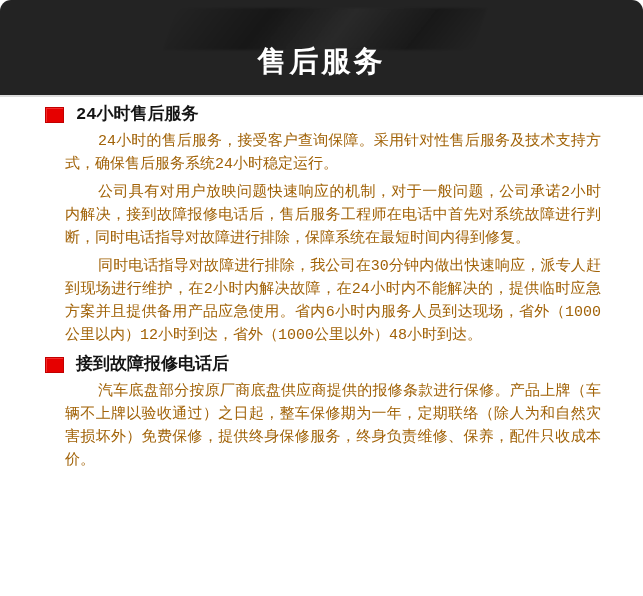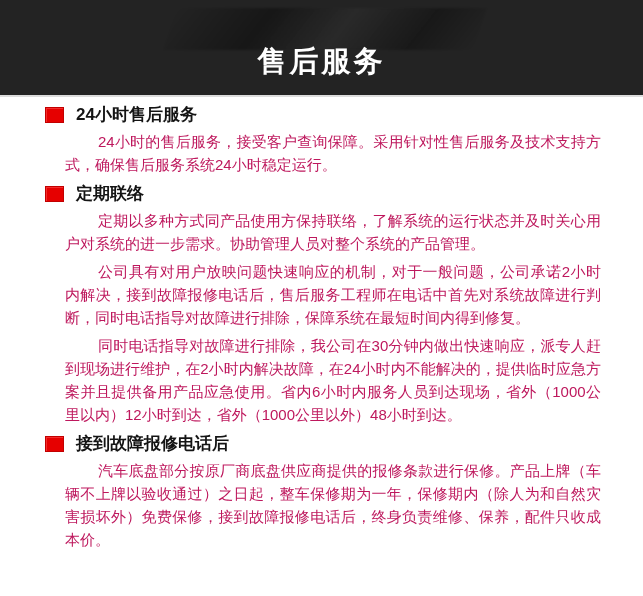--- a/index.html
+++ b/index.html
@@ -1,21 +1,22 @@
 <!DOCTYPE html>
 <html><head>
 <meta charset="utf-8">
 <style>
   html,body{margin:0;padding:0;background:#ffffff;}
   .page{
     position:relative;
     width:643px;height:596px;
     background:#ffffff;
     overflow:hidden;
-    font-family:Liberation Sans, sans-serif;
+    font-family:Liberation Mono, monospace;
+    border-radius:11px;
   }
   
   .banner{
     position:relative;
     height:97px;
     background:#232323;
     border-bottom:2px solid #dcdcdc;
     box-sizing:border-box;
     overflow:hidden;
   }
@@ -64,21 +65,21 @@
     margin:0;
     font-size:17px;
     line-height:20px;
     color:#141414;
     font-weight:bold;
   }
   .sec p{
     margin:4px 0 5px 20px;
     font-size:15px;
     line-height:23px;
-    color:#be185d;
+    color:#a16207;
     text-indent:2.2em;
     text-align:justify;
   }
 </style>
 </head>
 <body>
 
 <div class="page">
 
   <header class="banner">
@@ -89,35 +90,28 @@
   <main class="content">
 
     <section class="sec">
       <div class="sec-head">
         <span class="bullet"></span>
         <h2>24小时售后服务</h2>
       </div>
       <p>24小时的售后服务，接受客户查询保障。采用针对性售后服务及技术支持方式，确保售后服务系统24小时稳定运行。</p>
     </section>
 
-    <section class="sec">
-      <div class="sec-head">
-        <span class="bullet"></span>
-        <h2>定期联络</h2>
-      </div>
-      <p>定期以多种方式同产品使用方保持联络，了解系统的运行状态并及时关心用户对系统的进一步需求。协助管理人员对整个系统的产品管理。</p>
-    </section>
 
     <section class="sec">
       <p>公司具有对用户放映问题快速响应的机制，对于一般问题，公司承诺2小时内解决，接到故障报修电话后，售后服务工程师在电话中首先对系统故障进行判断，同时电话指导对故障进行排除，保障系统在最短时间内得到修复。</p>
       <p>同时电话指导对故障进行排除，我公司在30分钟内做出快速响应，派专人赶到现场进行维护，在2小时内解决故障，在24小时内不能解决的，提供临时应急方案并且提供备用产品应急使用。省内6小时内服务人员到达现场，省外（1000公里以内）12小时到达，省外（1000公里以外）48小时到达。</p>
     </section>
 
     <section class="sec">
       <div class="sec-head">
         <span class="bullet"></span>
         <h2>接到故障报修电话后</h2>
       </div>
-      <p>汽车底盘部分按原厂商底盘供应商提供的报修条款进行保修。产品上牌（车辆不上牌以验收通过）之日起，整车保修期为一年，保修期内（除人为和自然灾害损坏外）免费保修，接到故障报修电话后，终身负责维修、保养，配件只收成本价。</p>
+      <p>汽车底盘部分按原厂商底盘供应商提供的报修条款进行保修。产品上牌（车辆不上牌以验收通过）之日起，整车保修期为一年，定期联络（除人为和自然灾害损坏外）免费保修，提供终身保修服务，终身负责维修、保养，配件只收成本价。</p>
     </section>
 
   </main>
 </div>
 
 </body></html>

